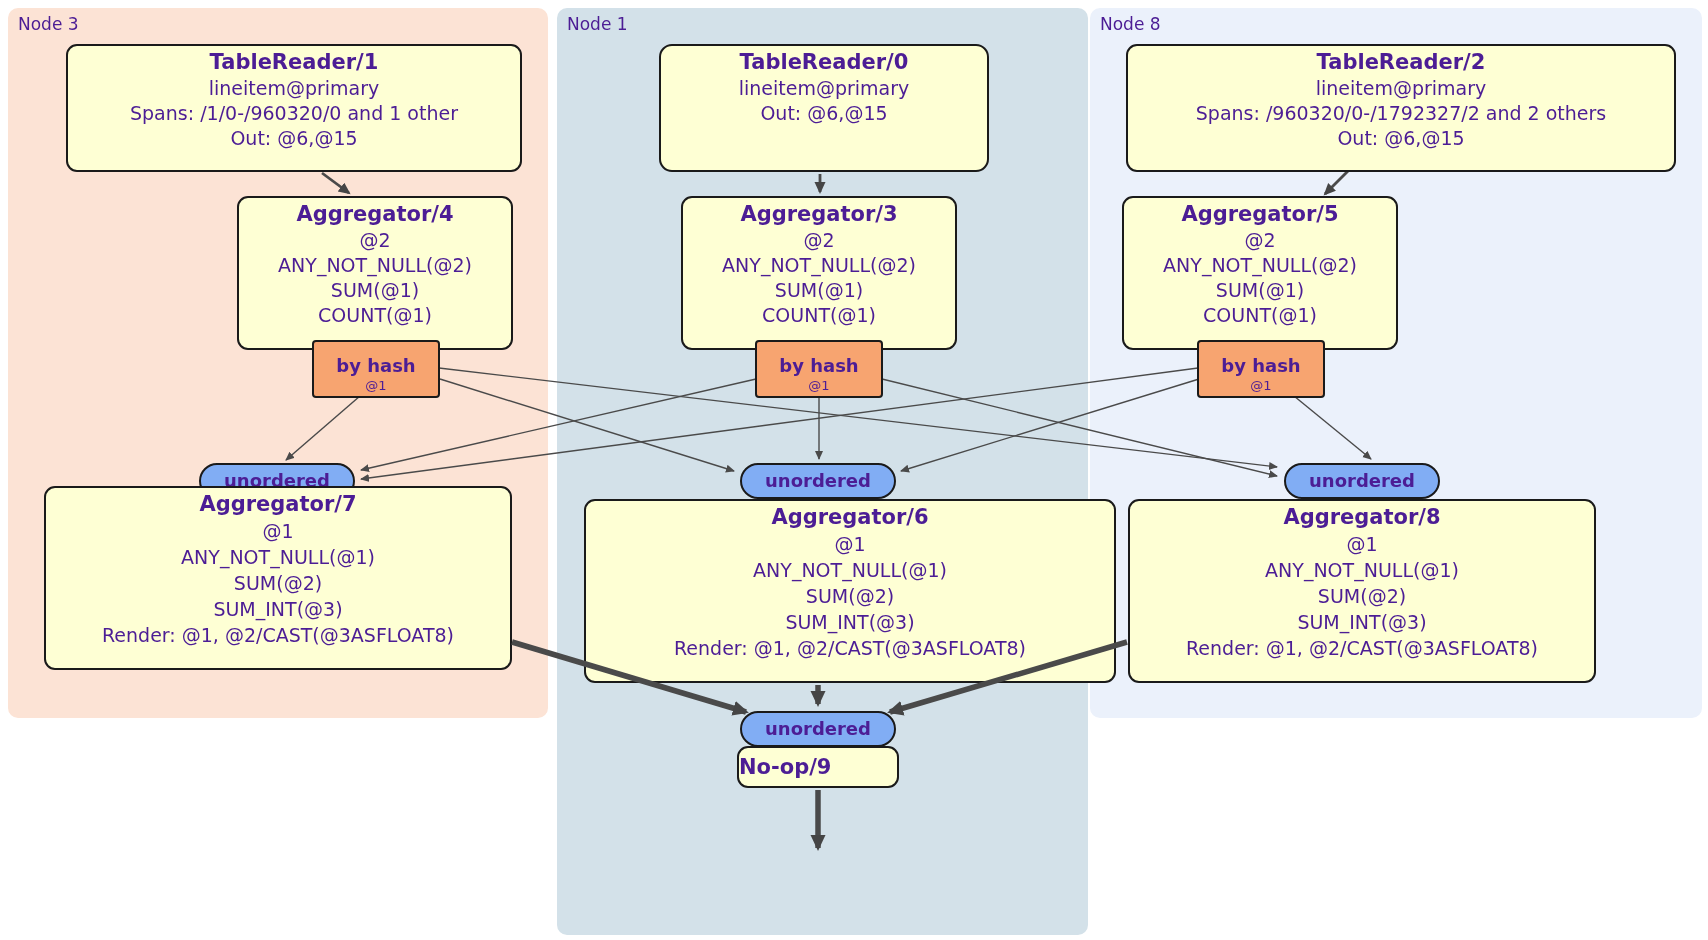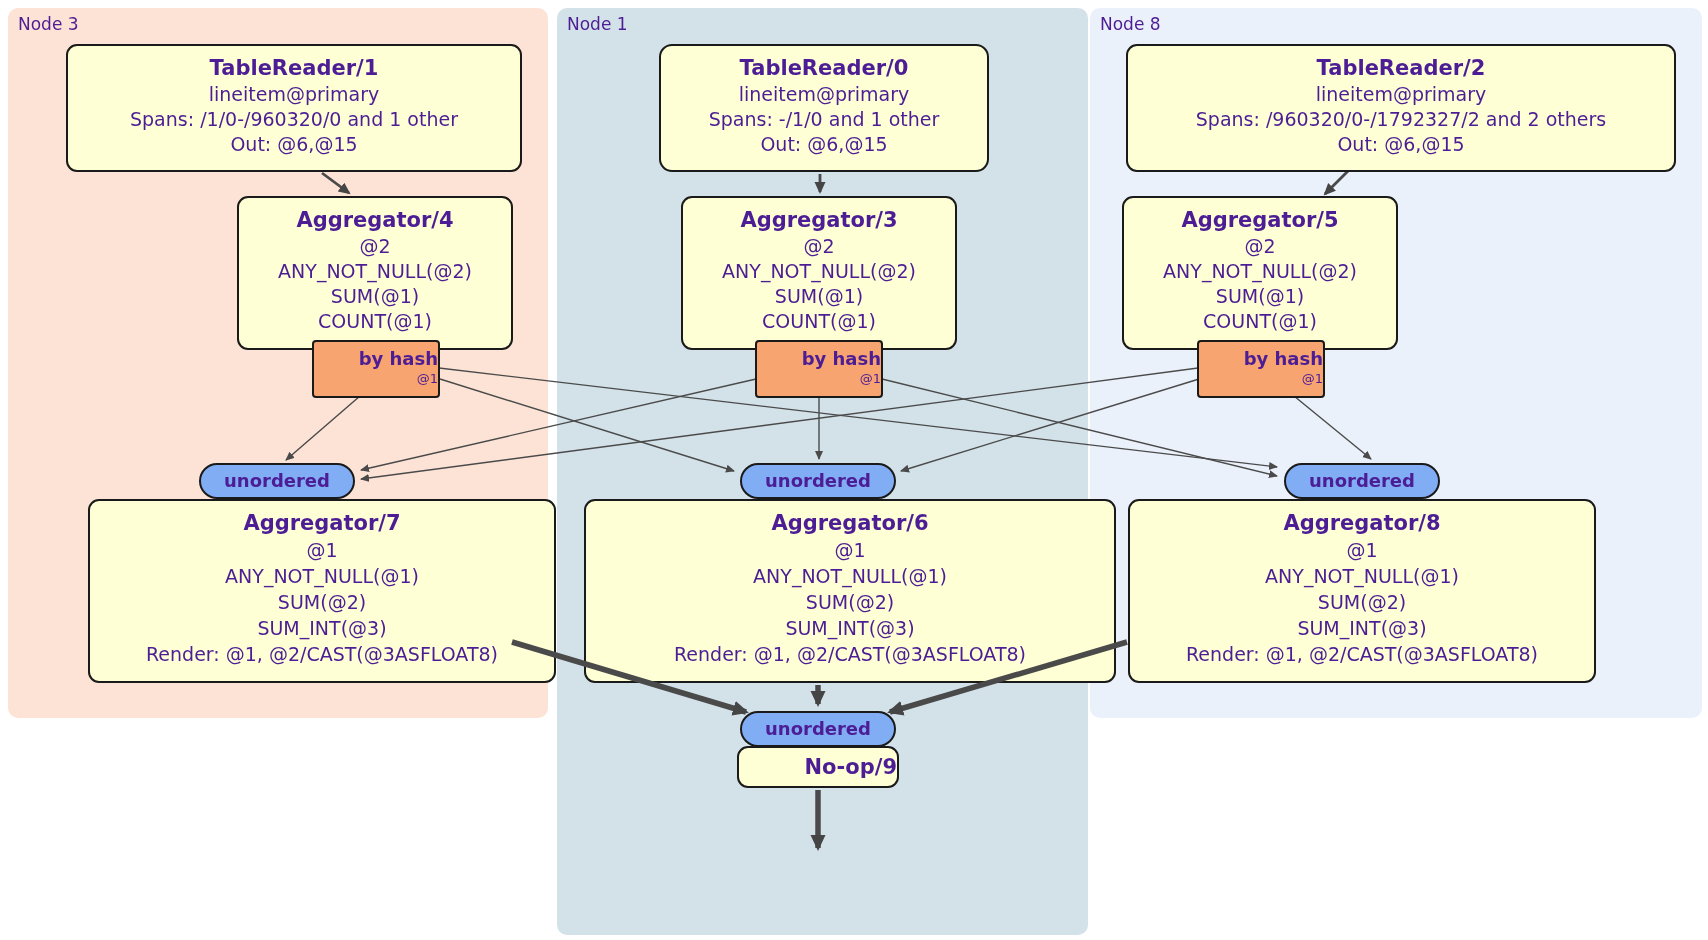--- a/index.html
+++ b/index.html
@@ -23,31 +23,31 @@
   .region-node2 { left:1090px;top:8px; width:612px; height:710px; background:var(--node2-bg); }
   .region-label { position:absolute; top:6px; left:10px; font-size:17px; }
 
   svg.edges { position:absolute; left:0; top:0; pointer-events:none; }
   .edge-thin  { stroke:var(--edge-color); stroke-width:1.4px; fill:none; }
   .edge-med   { stroke:var(--edge-color); stroke-width:2.8px; fill:none; }
   .edge-thick { stroke:var(--edge-color); stroke-width:5.5px; fill:none; }
 
   .pbox {
     position:absolute; background:var(--box-bg); border:2px solid var(--box-border);
-    border-radius:11px; text-align:center; box-sizing:border-box; padding-top:8px;
+    border-radius:11px; text-align:center; box-sizing:border-box; padding-top:2px;
     font-size:19px; line-height:25px;
   }
   .ptitle { font-weight:bold; font-size:21px; line-height:28px; }
-  .pbox-small { display:flex; align-items:center; justify-content:flex-end; padding-top:0; }
+  .pbox-small { display:flex; align-items:center; justify-content:flex-start; padding-top:0; }
   .pbox-small .ptitle { line-height:normal; }
 
   .hash {
     position:absolute; width:128px; height:58px; background:var(--hash-bg);
     border:2px solid var(--box-border); border-radius:4px; box-sizing:border-box;
-    text-align:right; padding-top:6px;
+    text-align:center; padding-top:13px;
   }
   .hash-label { font-weight:bold; font-size:18px; line-height:22px; }
   .hash-detail { font-size:13px; line-height:17px; }
 
   .stream {
     position:absolute; width:156px; height:36px; background:var(--stream-bg);
     border:2px solid var(--box-border); border-radius:18px; box-sizing:border-box;
     text-align:center; font-weight:bold; font-size:18px; line-height:31px;
   }
 </style>
@@ -105,21 +105,20 @@
 
   <div class="pbox" style="left:66px; top:44px; width:456px; height:128px;">
     <div class="ptitle">TableReader/1</div>
     <div>lineitem@primary</div>
     <div>Spans: /1/0-/960320/0 and 1 other</div>
     <div>Out: @6,@15</div>
   </div>
   <div class="pbox" style="left:659px; top:44px; width:330px; height:128px;border-radius:13px;">
     <div class="ptitle">TableReader/0</div>
     <div>lineitem@primary</div>
-    <div>Spans: -/1/0 and 1 other</div>
     <div>Out: @6,@15</div>
   </div>
   <div class="pbox" style="left:1126px; top:44px; width:550px; height:128px;">
     <div class="ptitle">TableReader/2</div>
     <div>lineitem@primary</div>
     <div>Spans: /960320/0-/1792327/2 and 2 others</div>
     <div>Out: @6,@15</div>
   </div>
 
   <div class="pbox" style="left:237px; top:196px; width:276px; height:154px;">
@@ -150,21 +149,21 @@
   </div>
   <div class="hash" style="left:755px; top:340px;">
     <div class="hash-label">by hash</div>
     <div class="hash-detail">@1</div>
   </div>
   <div class="hash" style="left:1197px; top:340px;">
     <div class="hash-label">by hash</div>
     <div class="hash-detail">@1</div>
   </div>
 
-  <div class="pbox" style="left:44px; top:499px; width:468px; height:184px; line-height:26px;margin-left:44px;">
+  <div class="pbox" style="left:44px; top:486px; width:468px; height:184px; line-height:26px;">
     <div class="ptitle">Aggregator/7</div>
     <div>@1</div>
     <div>ANY_NOT_NULL(@1)</div>
     <div>SUM(@2)</div>
     <div>SUM_INT(@3)</div>
     <div>Render: @1, @2/CAST(@3ASFLOAT8)</div>
   </div>
   <div class="pbox" style="left:584px; top:499px; width:532px; height:184px; line-height:26px;">
     <div class="ptitle">Aggregator/6</div>
     <div>@1</div>

